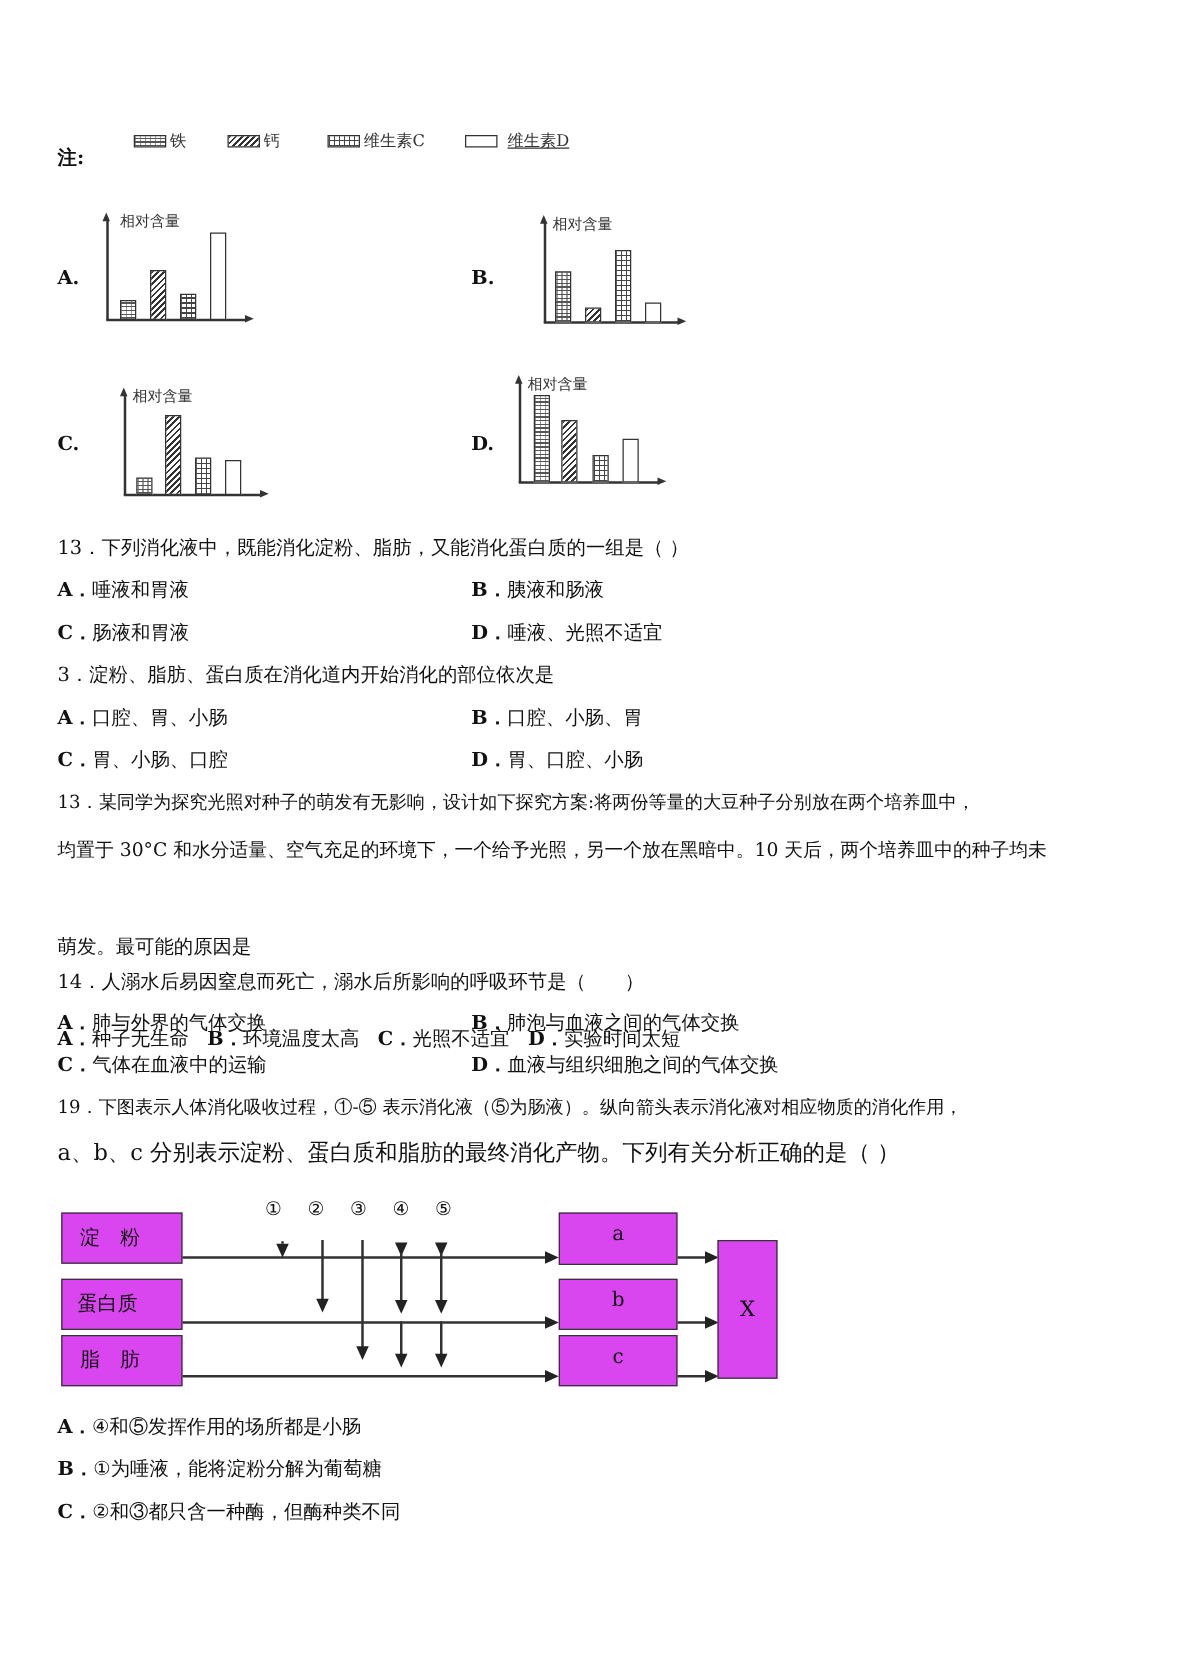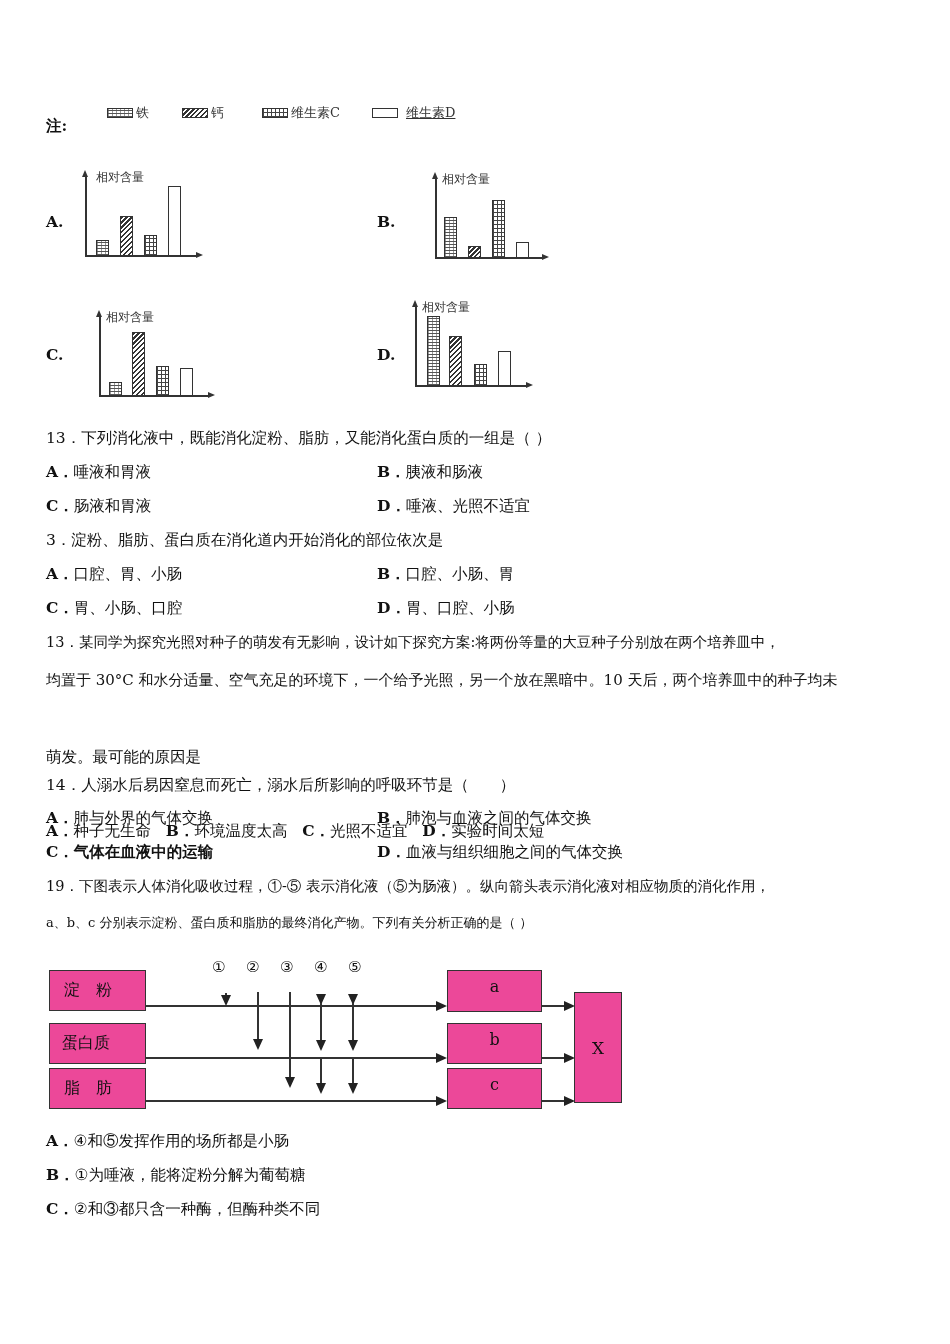--- a/index.html
+++ b/index.html
@@ -19,21 +19,21 @@
       repeating-linear-gradient(90deg, #444 0 1px, transparent 1px 4px); }
   .pat-vitd { background:#fff; }
   .chart { position: absolute; }
   .chart .ylabel { position: absolute; font-size: 12px; color: #333; font-family: "DejaVu Sans", sans-serif; }
   .chart .yaxis { position: absolute; width: 1.5px; background: #333; }
   .chart .xaxis { position: absolute; height: 1.5px; background: #333; }
   .chart .arrow-up { position: absolute; width: 0; height: 0; border-left: 3px solid transparent; border-right: 3px solid transparent; border-bottom: 7px solid #333; }
   .chart .arrow-right { position: absolute; width: 0; height: 0; border-top: 3px solid transparent; border-bottom: 3px solid transparent; border-left: 7px solid #333; }
   .bar { position: absolute; border: 1.5px solid #333; box-sizing: border-box; }
   .opt-label { position: absolute; font-size: 15.5px; font-weight: bold; }
-  .box { position: absolute; border: 1.5px solid #333; box-sizing: border-box; background: #ec4899;
+  .box { position: absolute; border: 1.5px solid #333; box-sizing: border-box; background: #d946ef;
          font-family: "DejaVu Sans", sans-serif; font-size: 16px; display: flex; align-items: center; }
   .hline { position: absolute; height: 1.5px; background: #333; }
   .vline { position: absolute; width: 1.5px; background: #333; }
   .ahead-r { position: absolute; width: 0; height: 0; border-top: 5px solid transparent; border-bottom: 5px solid transparent; border-left: 11px solid #222; }
   .ahead-d { position: absolute; width: 0; height: 0; border-left: 5px solid transparent; border-right: 5px solid transparent; border-top: 11px solid #222; }
   .circnum { position: absolute; font-size: 15px; font-family: "DejaVu Sans", sans-serif; top: 958px; }
 </style>
 </head>
 <body>
 
@@ -125,25 +125,25 @@
 <div class="txt" style="left:46px; top:777px;margin-top:44px;">
   <span><b>A．</b><span>种子无生命</span></span>&nbsp;&nbsp;
   <span><b>B．</b><span>环境温度太高</span></span>&nbsp;&nbsp;
   <span><b>C．</b><span>光照不适宜</span></span>&nbsp;&nbsp;
   <span><b>D．</b><span>实验时间太短</span></span>
 </div>
 
 <div class="txt" style="left:46px; top:775px;">14．人溺水后易因窒息而死亡，溺水后所影响的呼吸环节是（　　）</div>
 <div class="txt" style="left:46px; top:808px;"><b>A．</b><span>肺与外界的气体交换</span></div>
 <div class="txt" style="left:377px; top:808px;"><b>B．</b><span>肺泡与血液之间的气体交换</span></div>
-<div class="txt" style="left:46px; top:842px;font-weight:bold;"><b>C．</b><span>气体在血液中的运输</span></div>
+<div class="txt" style="left:46px; top:842px;"><b>C．</b><span>气体在血液中的运输</span></div>
 <div class="txt" style="left:377px; top:842px;"><b>D．</b><span>血液与组织细胞之间的气体交换</span></div>
 
 <div class="txt" style="left:46px; top:876px; font-size:14.5px;">19．下图表示人体消化吸收过程，①-⑤ 表示消化液（⑤为肠液）。纵向箭头表示消化液对相应物质的消化作用，</div>
-<div class="txt" style="left:46px; top:913px; font-size:13px;">a、b、c 分别表示淀粉、蛋白质和脂肪的最终消化产物。下列有关分析正确的是（  ）</div>
+<div class="txt" style="left:46px; top:913px; font-size:18px;">a、b、c 分别表示淀粉、蛋白质和脂肪的最终消化产物。下列有关分析正确的是（  ）</div>
 
 <div>
 
   <div class="circnum" style="left:212px;">①</div>
   <div class="circnum" style="left:246px;">②</div>
   <div class="circnum" style="left:280px;">③</div>
   <div class="circnum" style="left:314px;">④</div>
   <div class="circnum" style="left:348px;">⑤</div>
 
   <div class="box" style="left:49px; top:970px; width:97px; height:41px; padding-left:14px;">淀　粉</div>

